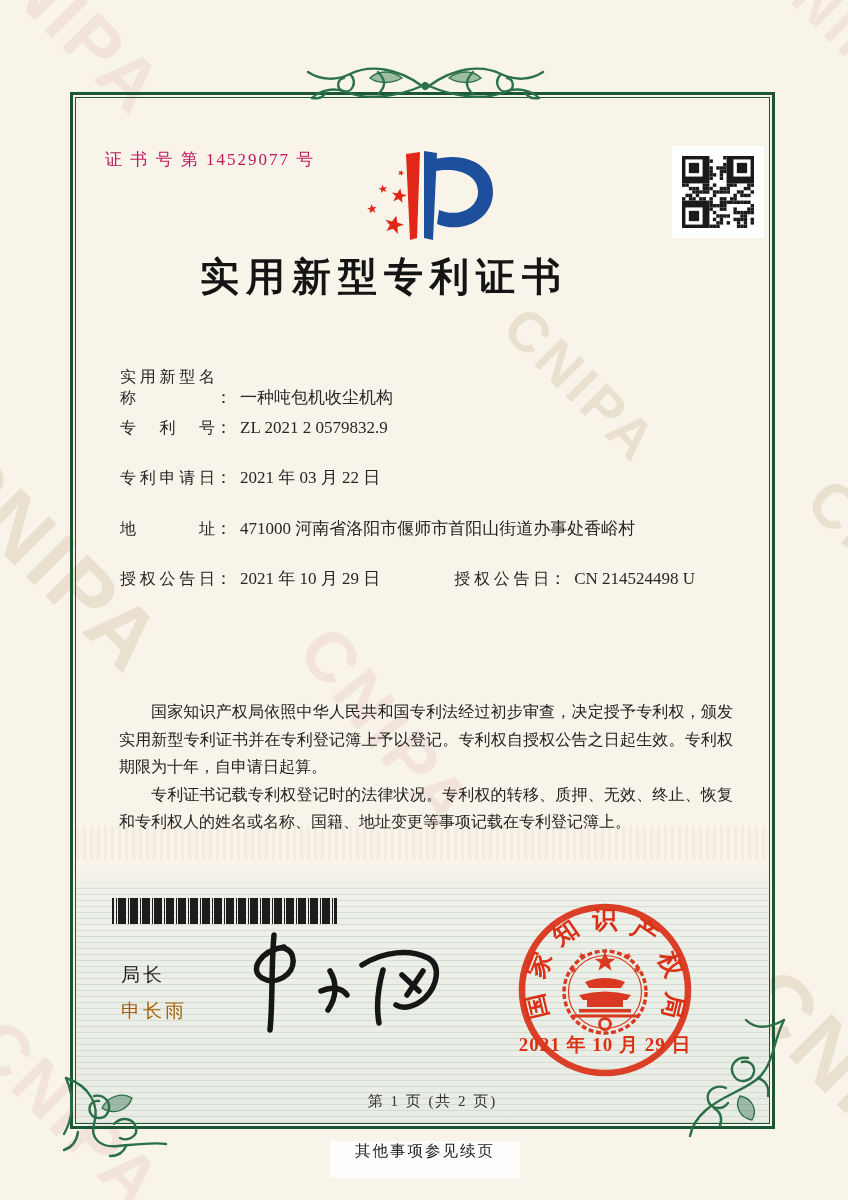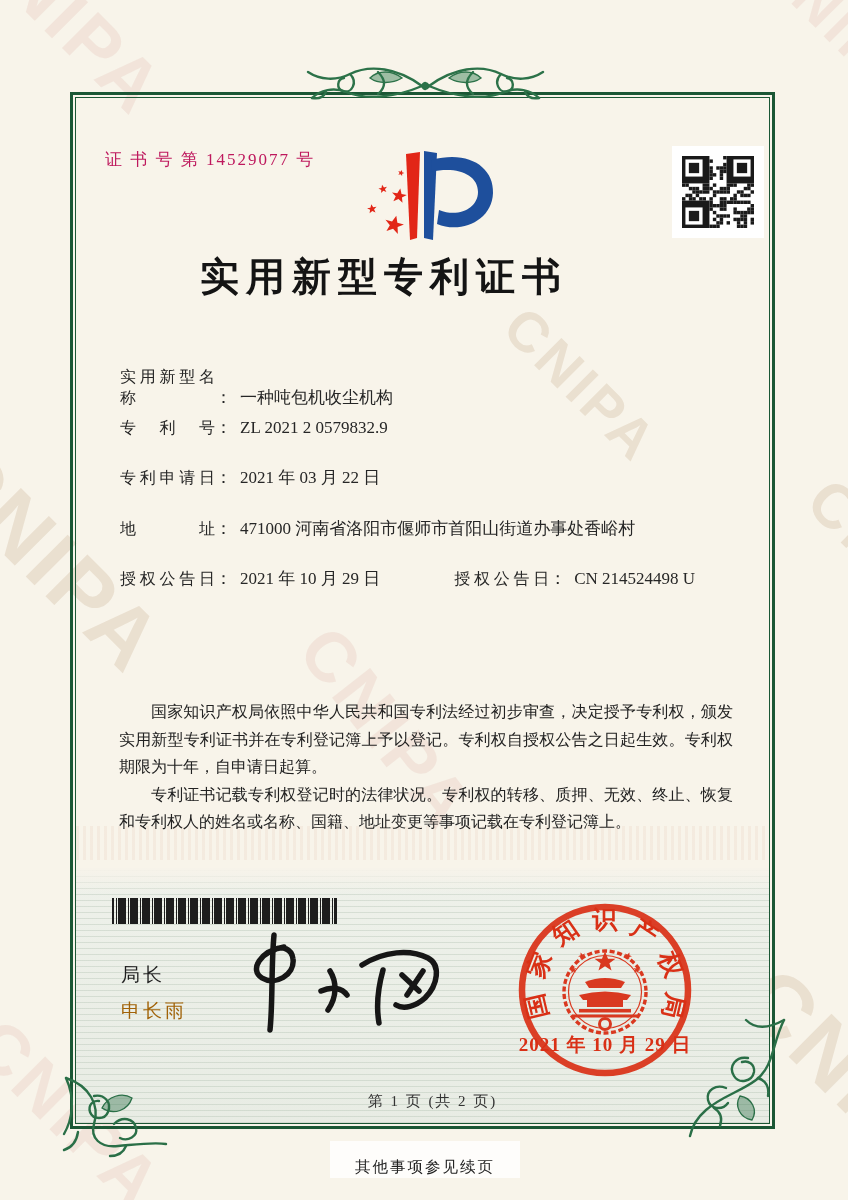--- a/index.html
+++ b/index.html
@@ -63,21 +63,21 @@
   .signature { position:absolute; left:212px; top:925px; width:240px; height:110px; z-index:4; }
 
   .seal { position:absolute; left:515px; top:900px; width:180px; height:180px; z-index:4; }
   .seal-date { position:absolute; left:512px; top:1032px; width:186px; text-align:center; z-index:5;
                color:#d93016; font-size:19px; font-weight:bold; letter-spacing:1px; }
 
   .page-number { position:absolute; left:70px; top:1092px; width:705px; text-align:center;
                  font-size:15px; color:#333; z-index:3; letter-spacing:2px;padding-left:20px; }
 
   .continuation-box { position:absolute; left:330px; top:1141px; width:190px; height:37px;
-                      background:#fefdfb; z-index:3; display:flex; align-items:flex-end; justify-content:center; }
+                      background:#fefdfb; z-index:3; display:flex; align-items:flex-start; justify-content:center; }
   .continuation-box span { font-size:15.5px; color:#222; letter-spacing:2px; }
 
   .orn { position:absolute; z-index:3; }
   .orn-top { left:298px; top:62px; width:255px; height:46px; }
   .orn-bl  { left:56px;  top:1072px; width:112px; height:92px; }
   .orn-br  { left:688px; top:1018px; width:104px; height:120px; }
 </style>
 </head>
 <body>
 

